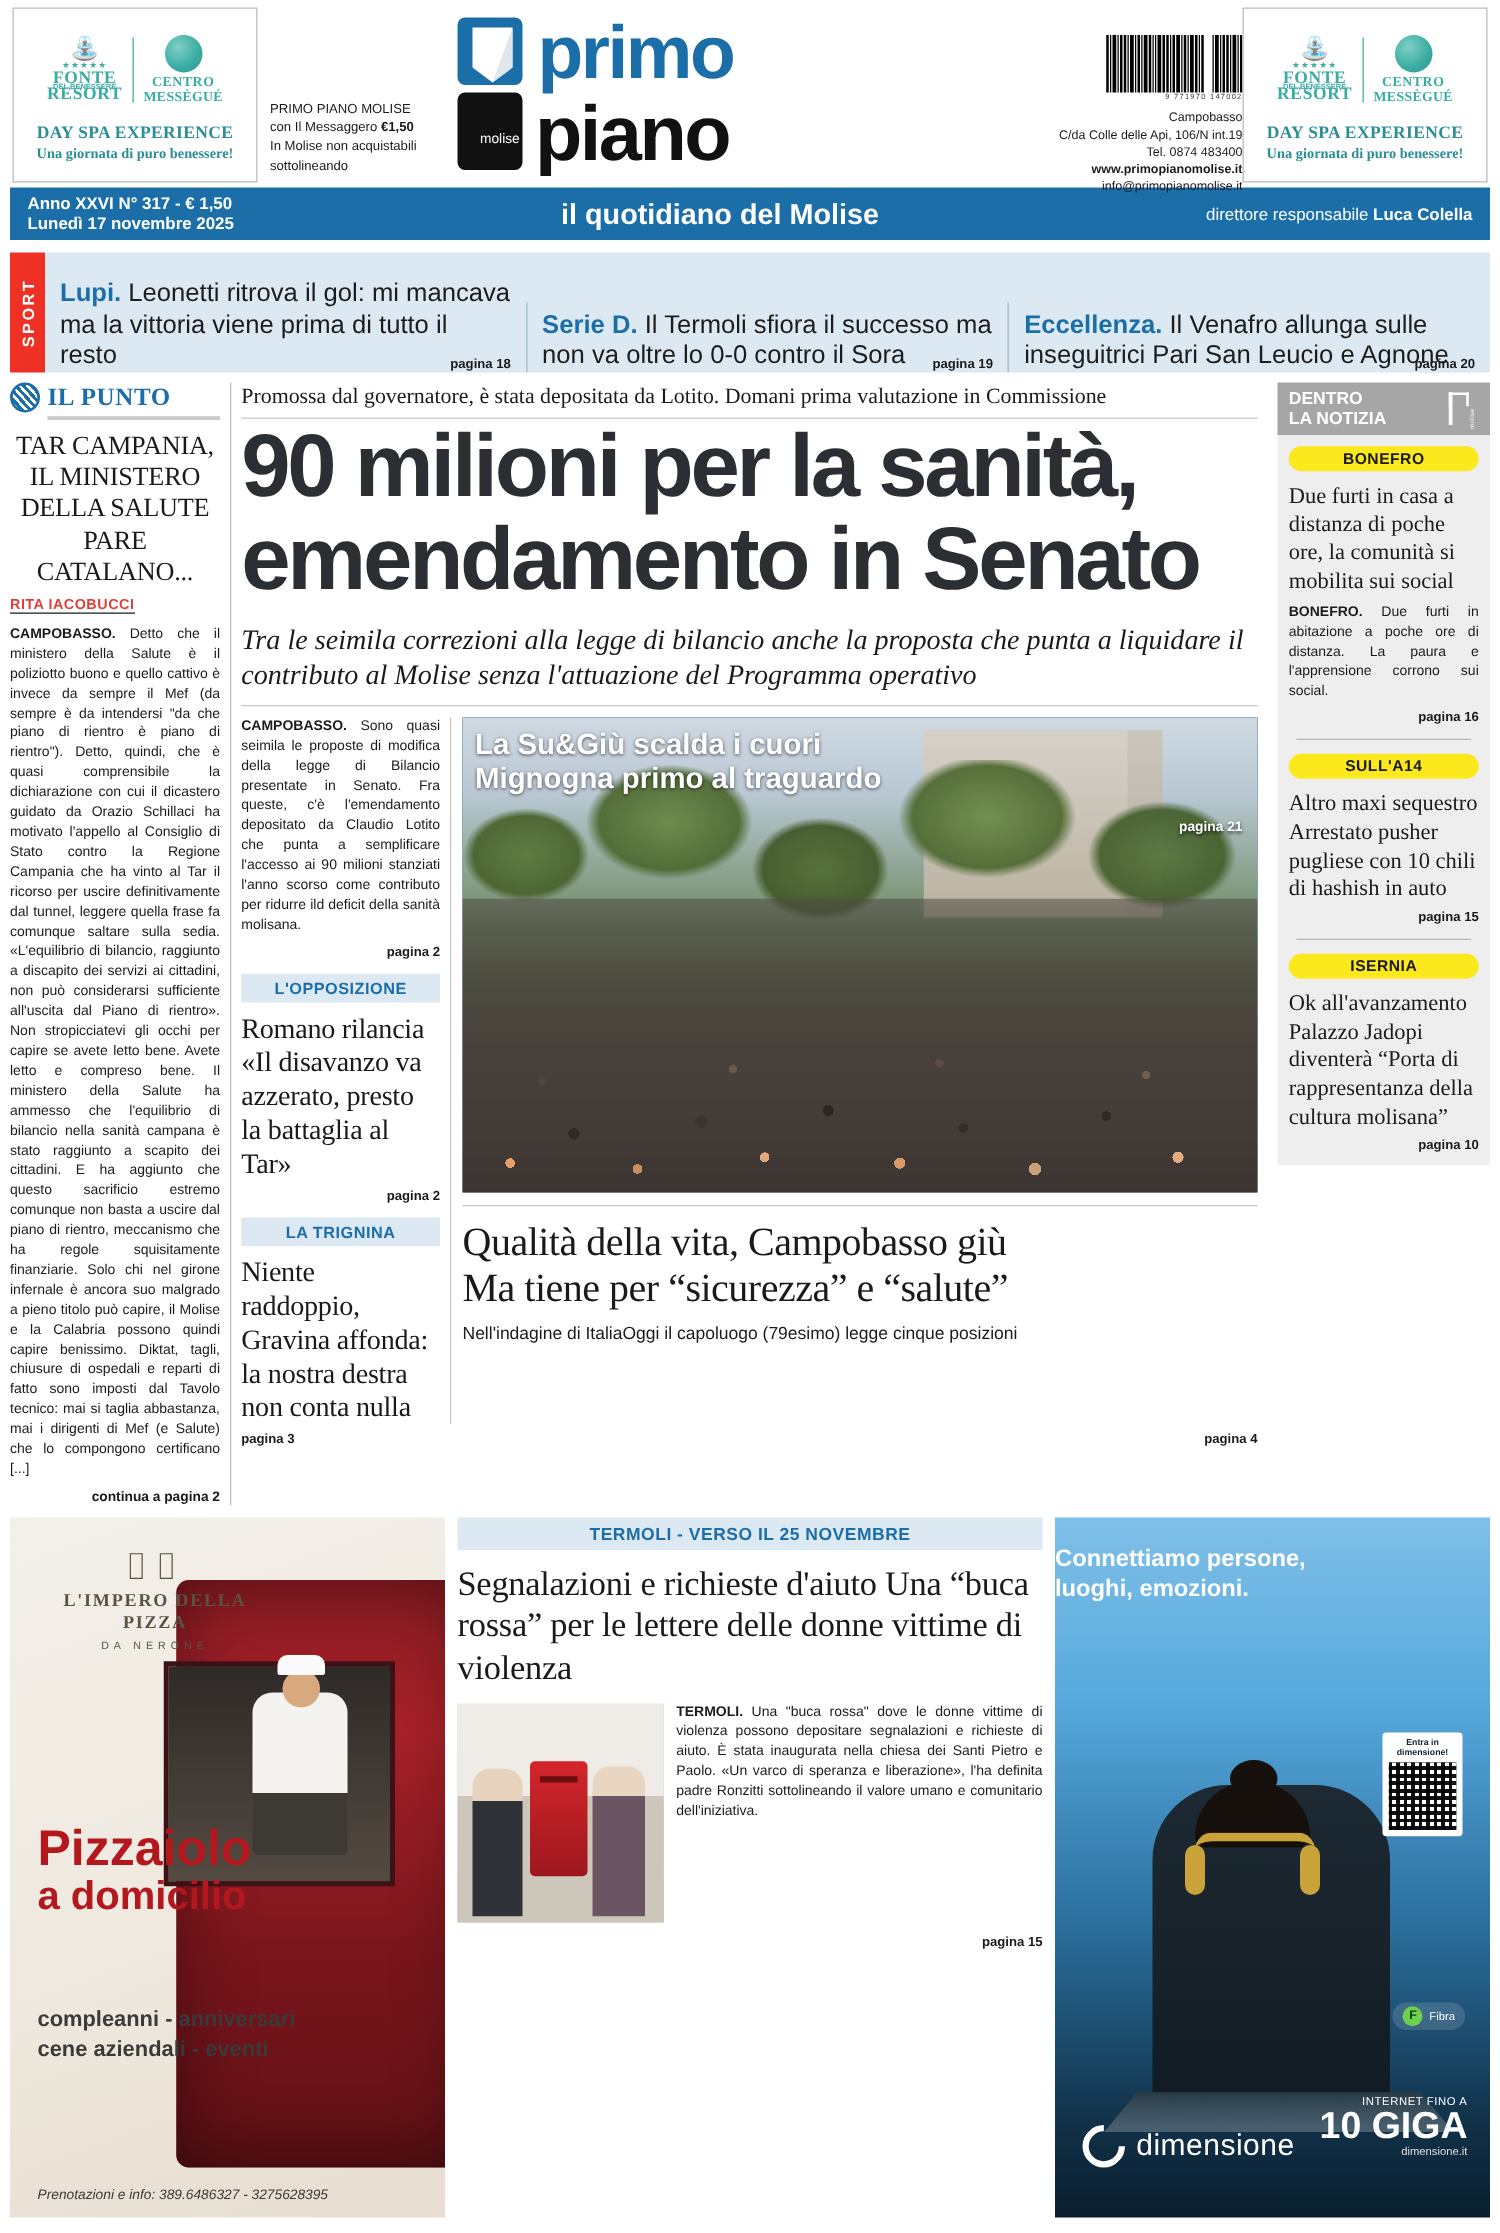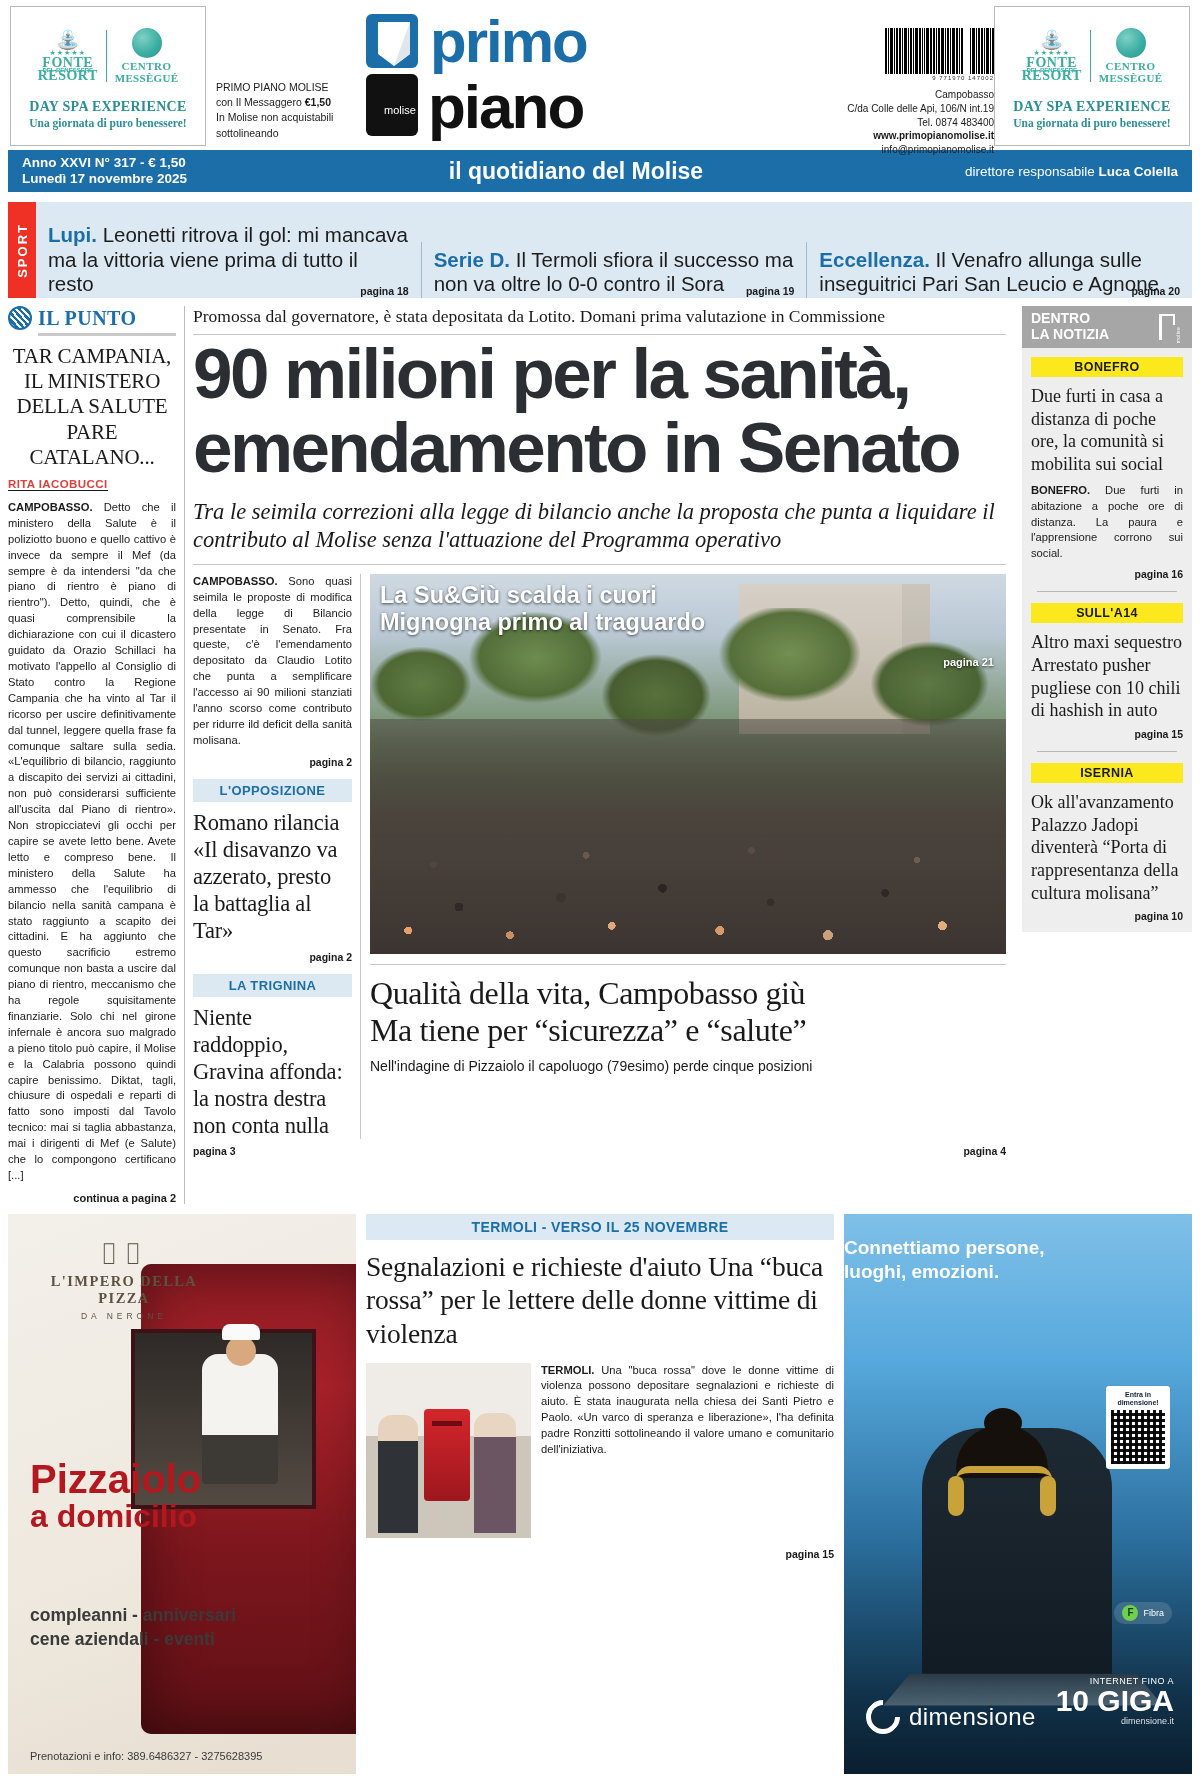--- a/index.html
+++ b/index.html
@@ -186,21 +186,21 @@
     background: #a6a6a6; color: #fff; padding: 6px 9px; display: flex;
     align-items: center; justify-content: space-between; height: 42px;
   }
   .dentro-t { font-size: 14px; font-weight: bold; line-height: 1.12; }
   .dentro-logo { width: 24px; height: 26px; position: relative; }
   .dentro-logo .p1 { position:absolute; left:0; top:0; width:16px; height:11px; border:2.5px solid #fff; border-bottom:none; }
   .dentro-logo .p2 { position:absolute; left:0; top:0; width:2.5px; height:26px; background:#fff; }
   .dentro-logo .p3 { position:absolute; left:16px; top:13px; font-size:5px; color:#fff;
     writing-mode: vertical-rl; transform: rotate(180deg); letter-spacing:.3px; }
   .dentro-body { background: #eeeeee; padding: 9px 9px 10px 9px; }
-  .city-tag { background: #fbe81d; text-align: center; font-size: 12.5px; font-weight: bold; padding: 3px 0; letter-spacing: .4px; }
+  .city-tag { background: #fbe81d; text-align: center; font-size: 12.5px; font-weight: bold; padding: 3px 0; letter-spacing: .4px; border-radius: 10px; }
   .side-hl { font-family: "Liberation Serif", serif; font-size: 18px; line-height: 1.26; margin-top: 8px; }
   .side-body { font-size: 11.2px; line-height: 1.42; text-align: justify; margin-top: 7px; }
   .side-body b { font-weight: bold; }
   .side-pg { font-size: 10.5px; font-weight: bold; text-align: right; margin-top: 6px; }
   .side-rule { height: 1px; background: #b8b8b8; margin: 11px 6px; }
 
   
   .bottom { display: flex; margin: 10px 8px 0 8px; gap: 0; }
   .bl { width: 348px; flex: none; }
   .bc { flex: 1; padding: 0 10px; }
@@ -220,21 +220,21 @@
     background: linear-gradient(180deg,#f5f3f0 0 62%, #3d3a36 62% 100%); border-radius: 16px 16px 4px 4px; }
   .pizza-head { position:absolute; right:100px; top:122px; width: 30px; height: 30px; border-radius:50%; background:#d8a87e; }
   .pizza-hat { position:absolute; right:96px; top:110px; width: 38px; height: 16px; border-radius: 8px 8px 2px 2px; background:#fafafa; }
   .pizza-logo { position:absolute; left: 26px; top: 26px; text-align:center; width: 180px; color:#5c5242; }
   .pizza-col { font-size: 30px; line-height: .9; letter-spacing: 6px; }
   .pizza-n1 { font-family: "Liberation Serif", serif; font-size: 14.5px; font-weight: bold; letter-spacing: 1.4px; margin-top: 6px; }
   .pizza-n2 { font-size: 8.5px; letter-spacing: 4px; margin-top: 4px; }
   .pizza-big { position:absolute; left: 22px; top: 245px; color:#b4181f; font-size: 40px; font-weight: bold; line-height: 1.02; }
   .pizza-big .s2 { font-size: 32px; }
   .pizza-sub { position:absolute; left: 22px; top: 390px; font-size: 17.5px; font-weight: bold; color:#3a3a3a; line-height:1.35; }
-  .pizza-foot { position:absolute; left: 22px; bottom: 12px; font-size: 11px; color:#3a3a3a; }
+  .pizza-foot { position:absolute; left: 22px; bottom: 12px; font-size: 11px; color:#3a3a3a;font-style:italic; }
 
   
   .termoli-tag {
     background: #dce9f2; color: #1b6ea8; font-size: 14px; font-weight: bold;
     text-align: center; padding: 5px 0; letter-spacing: .4px;
   }
   .termoli-hl { font-family: "Liberation Serif", serif; font-size: 27.5px; line-height: 1.22; margin-top: 10px; letter-spacing: -.2px; }
   .termoli-row { display: flex; margin-top: 12px; gap: 10px; }
   .termoli-photo { width: 165px; height: 175px; flex:none; position: relative; overflow:hidden;
     background: linear-gradient(180deg,#d9d4cd 0%, #b9b2a8 100%); }
@@ -476,21 +476,21 @@
           <div class="photo-cap">
             <div>La Su&amp;Giù scalda i cuori</div>
             <div>Mignogna primo al traguardo</div>
           </div>
           <div class="photo-pg">pagina 21</div>
         </div>
 
         <div class="quali-block">
           <div class="quali-hl">Qualità della vita, Campobasso giù</div>
           <div class="quali-hl">Ma tiene per “sicurezza” e “salute”</div>
-          <div class="quali-sub">Nell'indagine di Pizzaiolo il capoluogo (79esimo) perde cinque posizioni</div>
+          <div class="quali-sub">Nell'indagine di ItaliaOggi il capoluogo (79esimo) legge cinque posizioni</div>
         </div>
       </div>
     </div>
 
     <div style="display:flex; justify-content:space-between; margin-top:6px;">
       <div class="pg-right" style="margin:0">pagina 3</div>
       <div class="pg-right" style="margin:0">pagina 4</div>
     </div>
   </div>
 

